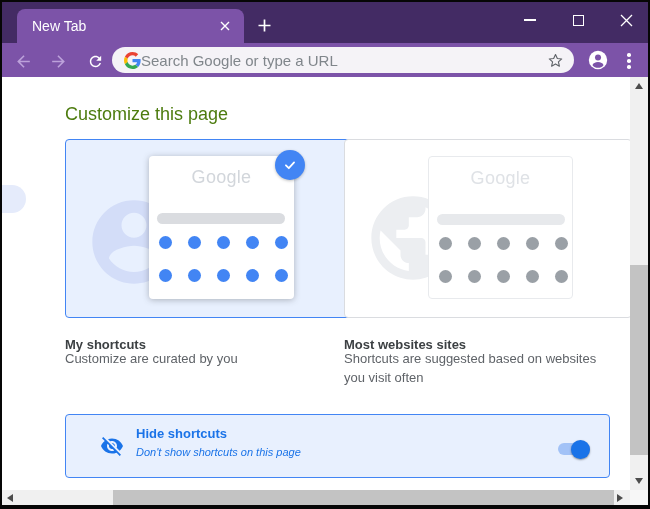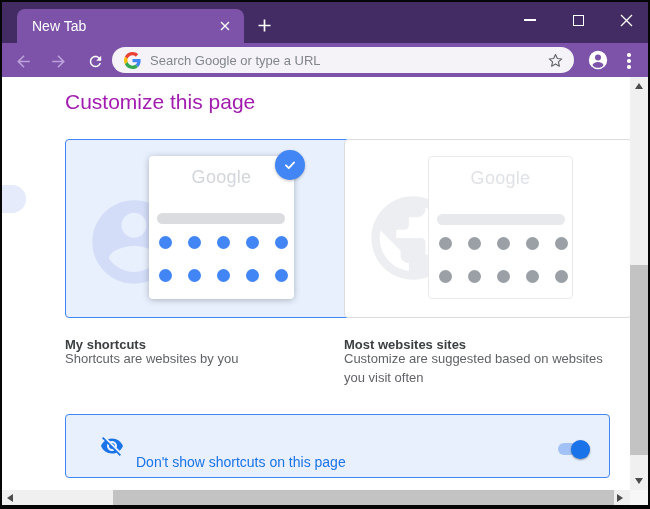--- a/index.html
+++ b/index.html
@@ -24,33 +24,33 @@
   .min-bar { width:12px; height:1.5px; background:#fff; }
   .max-box { width:11px; height:11px; border:1.5px solid #fff; }
 
   
   .toolbar { position:absolute; left:0; top:41px; width:100%; height:34px; background:#7c53a8; }
   .nav-btn { position:absolute; top:7px; width:22px; height:22px; display:flex; align-items:center;
              justify-content:center; }
   .btn-back { left:10px; } .btn-fwd { left:45px; } .btn-reload { left:82px; }
   .omnibox { position:absolute; left:110px; top:4px; width:462px; height:26px; background:#f5f3f7;
              border-radius:13px; display:flex; align-items:center; padding:0 10px 0 12px; }
-  .omnibox input { border:none; outline:none; background:transparent; flex:1; margin-left:9px;
-                   font-size:13px; color:#0f766e; font-family:"Liberation Sans",sans-serif; }
+  .omnibox input { border:none; outline:none; background:transparent; flex:1; 
+                   font-size:15px; color:#0f766e; font-family:"Liberation Sans",sans-serif; }
   .omnibox input::placeholder { color:#80868b; opacity:1; }
   .avatar-btn { position:absolute; left:585px; top:6px; width:22px; height:22px; }
   .menu-btn { position:absolute; left:620px; top:7px; width:14px; height:22px; display:flex;
               flex-direction:column; align-items:center; justify-content:center; gap:2.5px; }
   .menu-dot { width:3.5px; height:3.5px; border-radius:50%; background:#fff; }
 
   
   .content { position:absolute; left:0; top:75px; width:628px; height:413px; background:#fff; }
   .decor-blob { position:absolute; left:0; top:108px; width:24px; height:28px; background:#e5ebfb;
                 border-radius:0 14px 14px 0; }
-  .heading { position:absolute; left:63px; top:13px; font-size:21px; color:#a21caf; }
+  .heading { position:absolute; left:63px; top:27px; font-size:18px; color:#4d7c0f; }
 
   .card { position:absolute; top:62px; width:288px; height:179px; border-radius:4px; overflow:hidden; }
   .card.selected { left:63px; background:#e8f0fe; border:1px solid #4285f4; }
   .card.unselected { left:342px; background:#fff; border:1px solid #dadce0; }
   .watermark { position:absolute; left:18px; width:100px; height:100px; }
   .card.selected .watermark { top:52px; }
   .card.unselected .watermark { top:48px; }
   .minipage { position:absolute; left:83px; top:16px; width:145px; height:143px; background:#fff;
               border-radius:4px; }
   .card.selected .minipage { box-shadow:0 1px 6px rgba(60,64,67,.35); }
@@ -72,21 +72,21 @@
 
   .card-label-title { position:absolute; top:250px; font-size:13px; font-weight:bold; color:#3c4043;margin-top:10px; }
   .card-label-desc { position:absolute; top:272px; font-size:13px; color:#5f6368; line-height:19px; }
   .lbl-1 { left:63px; } .lbl-2 { left:342px; }
   .desc-2 { width:266px; }
 
   .hide-box { position:absolute; left:63px; top:337px; width:545px; height:64px; background:#e8f0fe;
               border:1px solid #4285f4; border-radius:4px; }
   .eye-icon { position:absolute; left:34px; top:19px; width:24px; height:24px; }
   .hide-title { position:absolute; left:70px; top:11px; font-size:13px; font-weight:bold; color:#1a73e8; }
-  .hide-sub { position:absolute; left:70px; top:39px; font-size:14px; color:#1a73e8; }
+  .hide-sub { position:absolute; left:70px; top:31px; font-size:11px; color:#1a73e8;font-style:italic; }
   .toggle { position:absolute; left:492px; top:28px; width:32px; height:12px; border-radius:6px;
             background:#a2c2f7; }
   .toggle-knob { position:absolute; left:13px; top:-3.5px; width:19px; height:19px; border-radius:50%;
                  background:#1a73e8; box-shadow:0 1px 2px rgba(0,0,0,.4); }
 
   
   .vscroll { position:absolute; right:0; top:75px; width:18px; height:413px; background:#f0f0f0; }
   .vthumb { position:absolute; left:0; top:188px; width:18px; height:190px; background:#c3c3c3; }
   .hscroll { position:absolute; left:0; top:488px; width:628px; height:15px; background:#f0f0f0; }
   .hthumb { position:absolute; left:111px; top:0; width:501px; height:15px; background:#c3c3c3; }
@@ -226,28 +226,29 @@
           <span class="dot"></span>
             <span class="dot"></span>
             <span class="dot"></span>
             <span class="dot"></span>
             <span class="dot"></span>
         </div>
       </div>
     </div>
 
     <div class="card-label-title lbl-1">My shortcuts</div>
-    <div class="card-label-desc lbl-1">Shortcuts are websites by you</div>
+    <div class="card-label-desc lbl-1">Customize are curated by you</div>
     <div class="card-label-title lbl-2">Most websites sites</div>
-    <div class="card-label-desc lbl-2 desc-2">Customize are suggested based on websites you visit often</div>
+    <div class="card-label-desc lbl-2 desc-2">Shortcuts are suggested based on websites you visit often</div>
 
     <div class="hide-box">
       <svg class="eye-icon" viewBox="0 0 24 24">
         <path fill="#1a73e8" d="M12 7c2.76 0 5 2.24 5 5 0 .65-.13 1.26-.36 1.83l2.92 2.92c1.51-1.26 2.7-2.89 3.43-4.75-1.73-4.39-6-7.5-11-7.5-1.4 0-2.74.25-3.98.7l2.16 2.16C10.74 7.13 11.35 7 12 7zM2 4.27l2.28 2.28.46.46C3.08 8.3 1.78 10.02 1 12c1.73 4.39 6 7.5 11 7.5 1.55 0 3.03-.3 4.38-.84l.42.42L19.73 22 21 20.73 3.27 3 2 4.27zM7.53 9.8l1.55 1.55c-.05.21-.08.43-.08.65 0 1.66 1.34 3 3 3 .22 0 .44-.03.65-.08l1.55 1.55c-.67.33-1.41.53-2.2.53-2.76 0-5-2.24-5-5 0-.79.2-1.53.53-2.2zm4.31-.78l3.15 3.15.02-.16c0-1.66-1.34-3-3-3l-.17.01z"></path>
       </svg>
+      <div class="hide-title">Hide shortcuts</div>
       <div class="hide-sub">Don't show shortcuts on this page</div>
       <div class="toggle">
         <div class="toggle-knob"></div>
       </div>
     </div>
   </div>
 
   <div class="vscroll">
     <span class="tri tri-up"></span>
     <div class="vthumb"></div>

